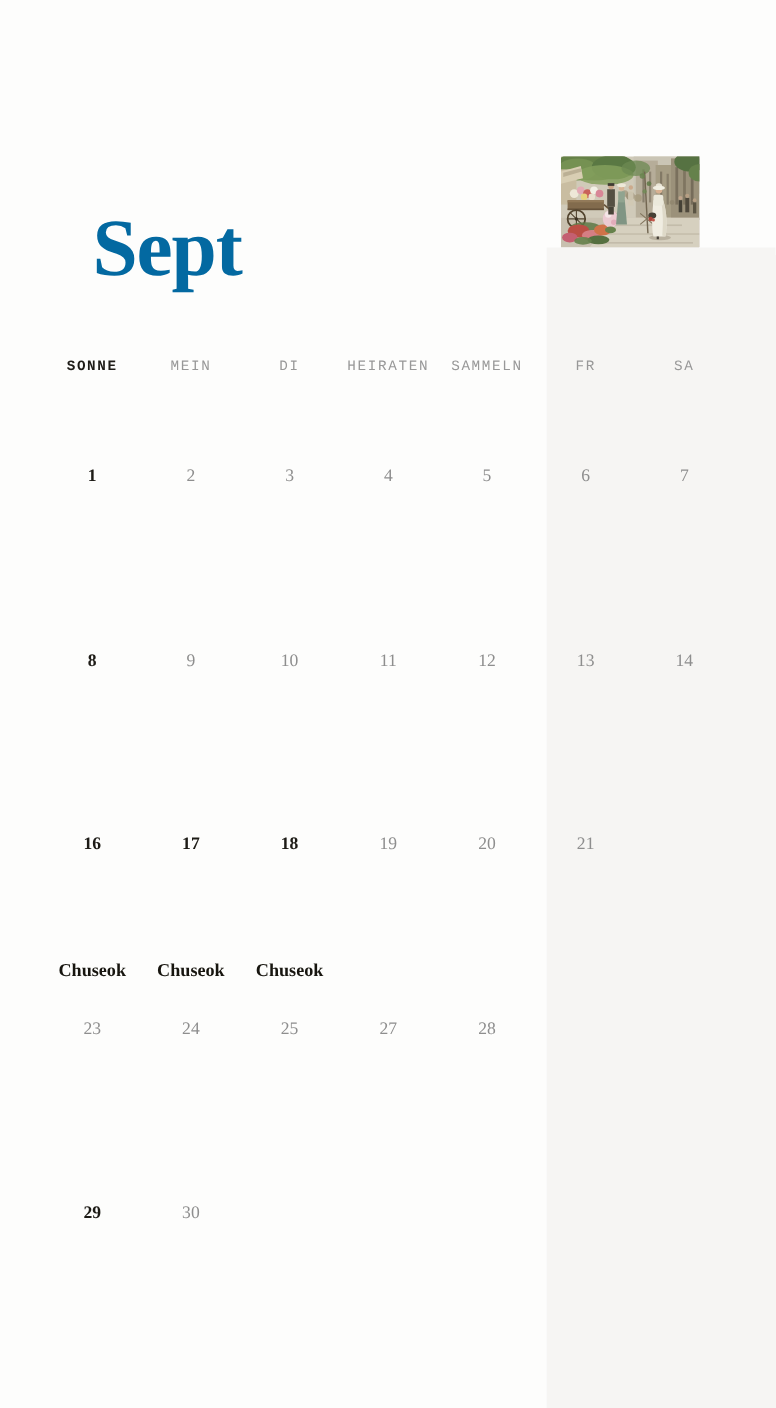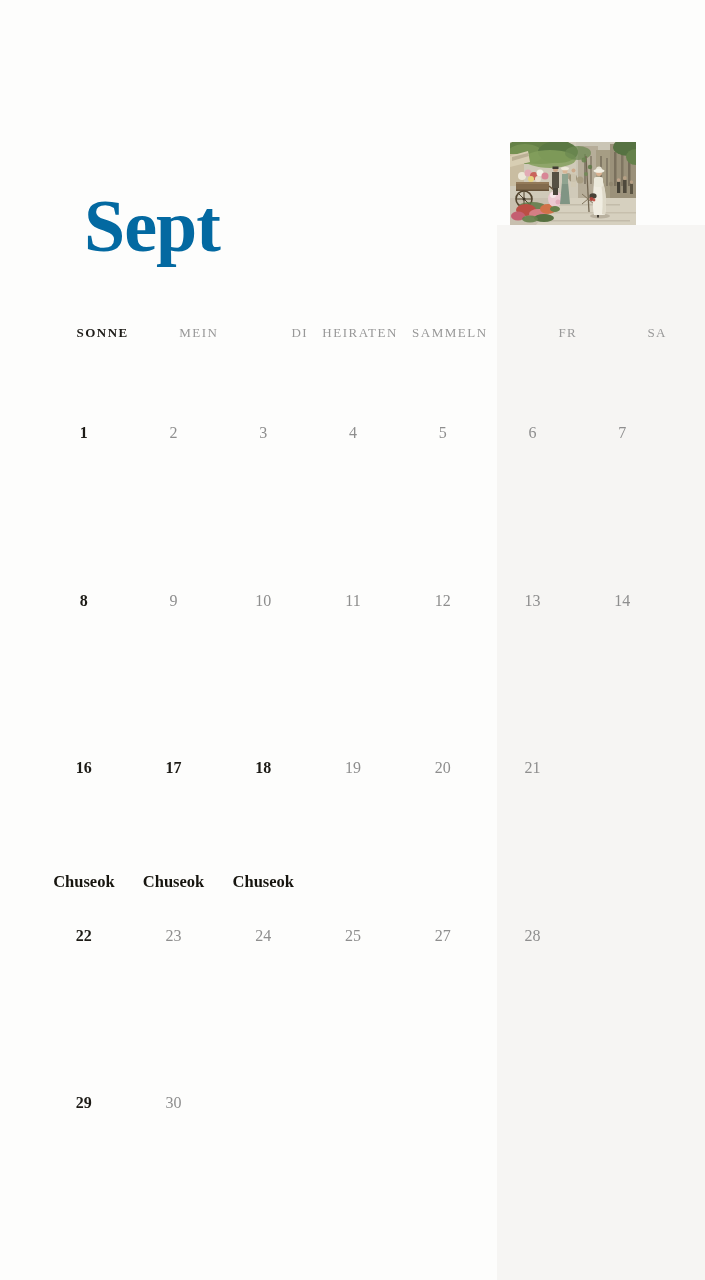--- a/index.html
+++ b/index.html
@@ -21,22 +21,22 @@
   }
   .photo {
     position:absolute; left:510px; top:142px; width:126px; height:83px;
     overflow:hidden;
   }
   .photo svg { display:block; width:126px; height:83px; }
 
   .calendar { position:absolute; left:39px; top:320px; width:628px; }
   .day-headers { display:grid; grid-template-columns:repeat(7,1fr); }
   .day-header {
-    text-align:right; font-size:13px; letter-spacing:1.5px;
-    color:#989898; line-height:26px; white-space:nowrap;
+    text-align:center; font-size:13px; letter-spacing:1.5px;
+    color:#989898; line-height:26px; white-space:nowrap;font-family:Liberation Mono, monospace;
   }
   .day-header.first { color:#1e1c18; font-weight:700; }
 
   .weeks { margin-top:54px; }
   .week { display:grid; grid-template-columns:repeat(7,1fr); height:167.5px; }
   .cell { text-align:center; padding-top:23px; }
   .date-number { font-size:16px; line-height:20px; color:#8e8e8e; }
   .date-number.em { color:#1d1b16; font-weight:700; }
   .event {
     margin-top:93px; font-size:16.5px; line-height:22px;
@@ -238,23 +238,20 @@
         </div>
         <div class="cell">
           <div class="date-number">20</div>
         </div>
         <div class="cell">
           <div class="date-number">21</div>
         </div>
       </div>
       <div class="week">
         <div class="cell">
-          <div class="date-number em">22</div>
-        </div>
-        <div class="cell">
           <div class="date-number">23</div>
         </div>
         <div class="cell">
           <div class="date-number">24</div>
         </div>
         <div class="cell">
           <div class="date-number">25</div>
         </div>
         <div class="cell">
           <div class="date-number">27</div>

